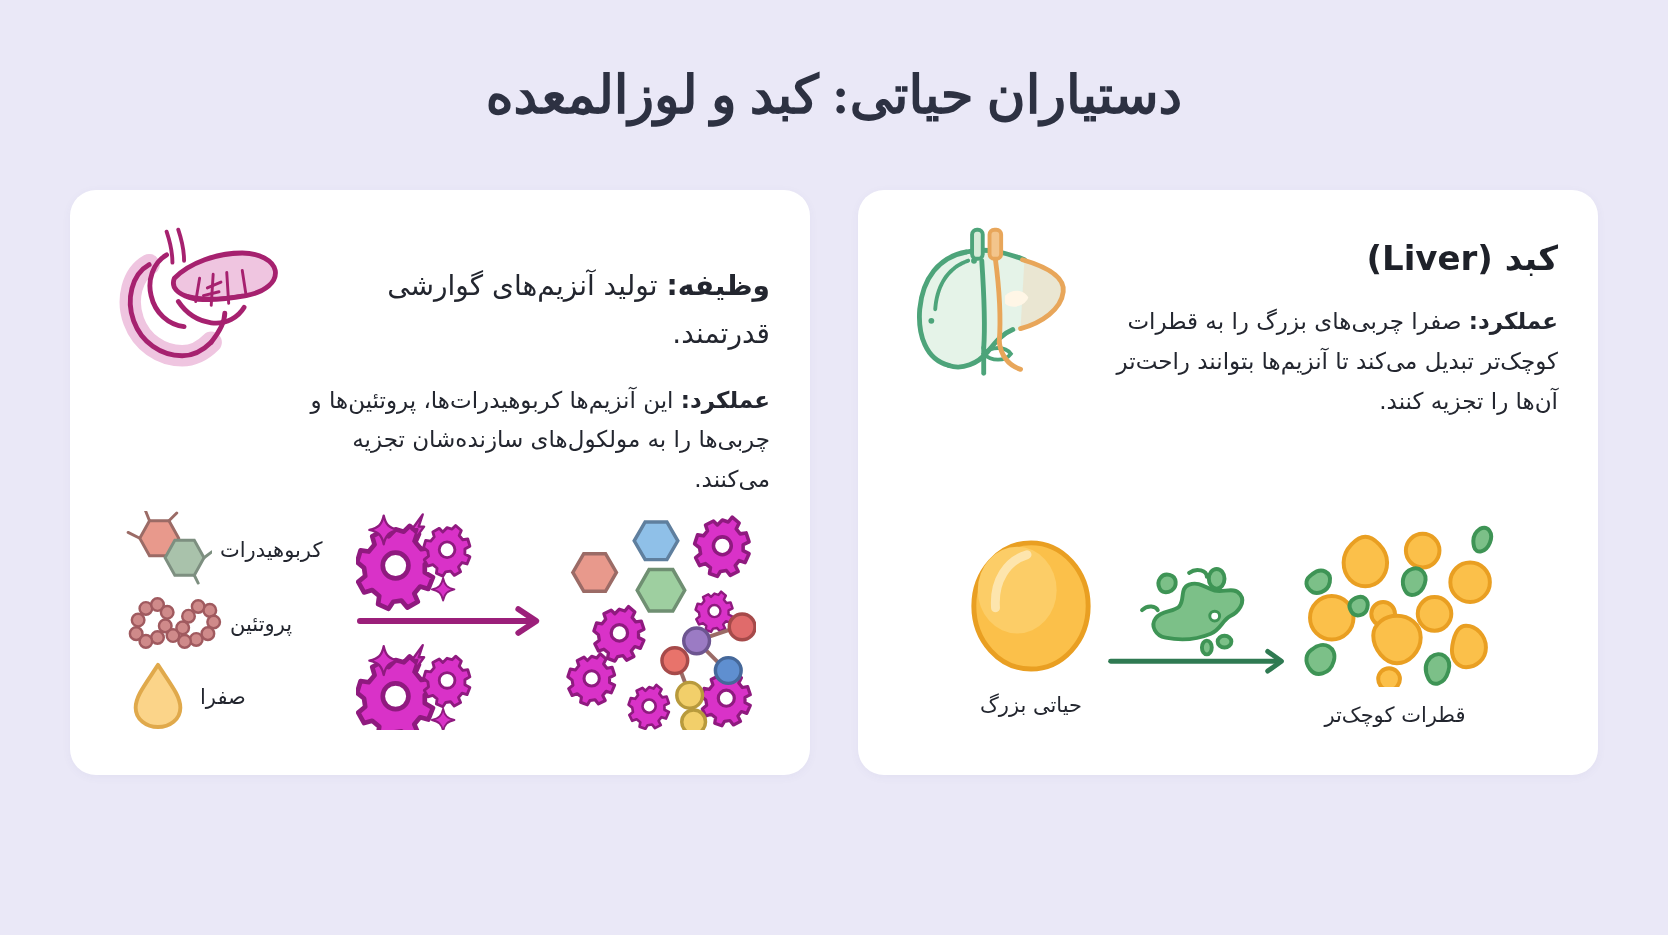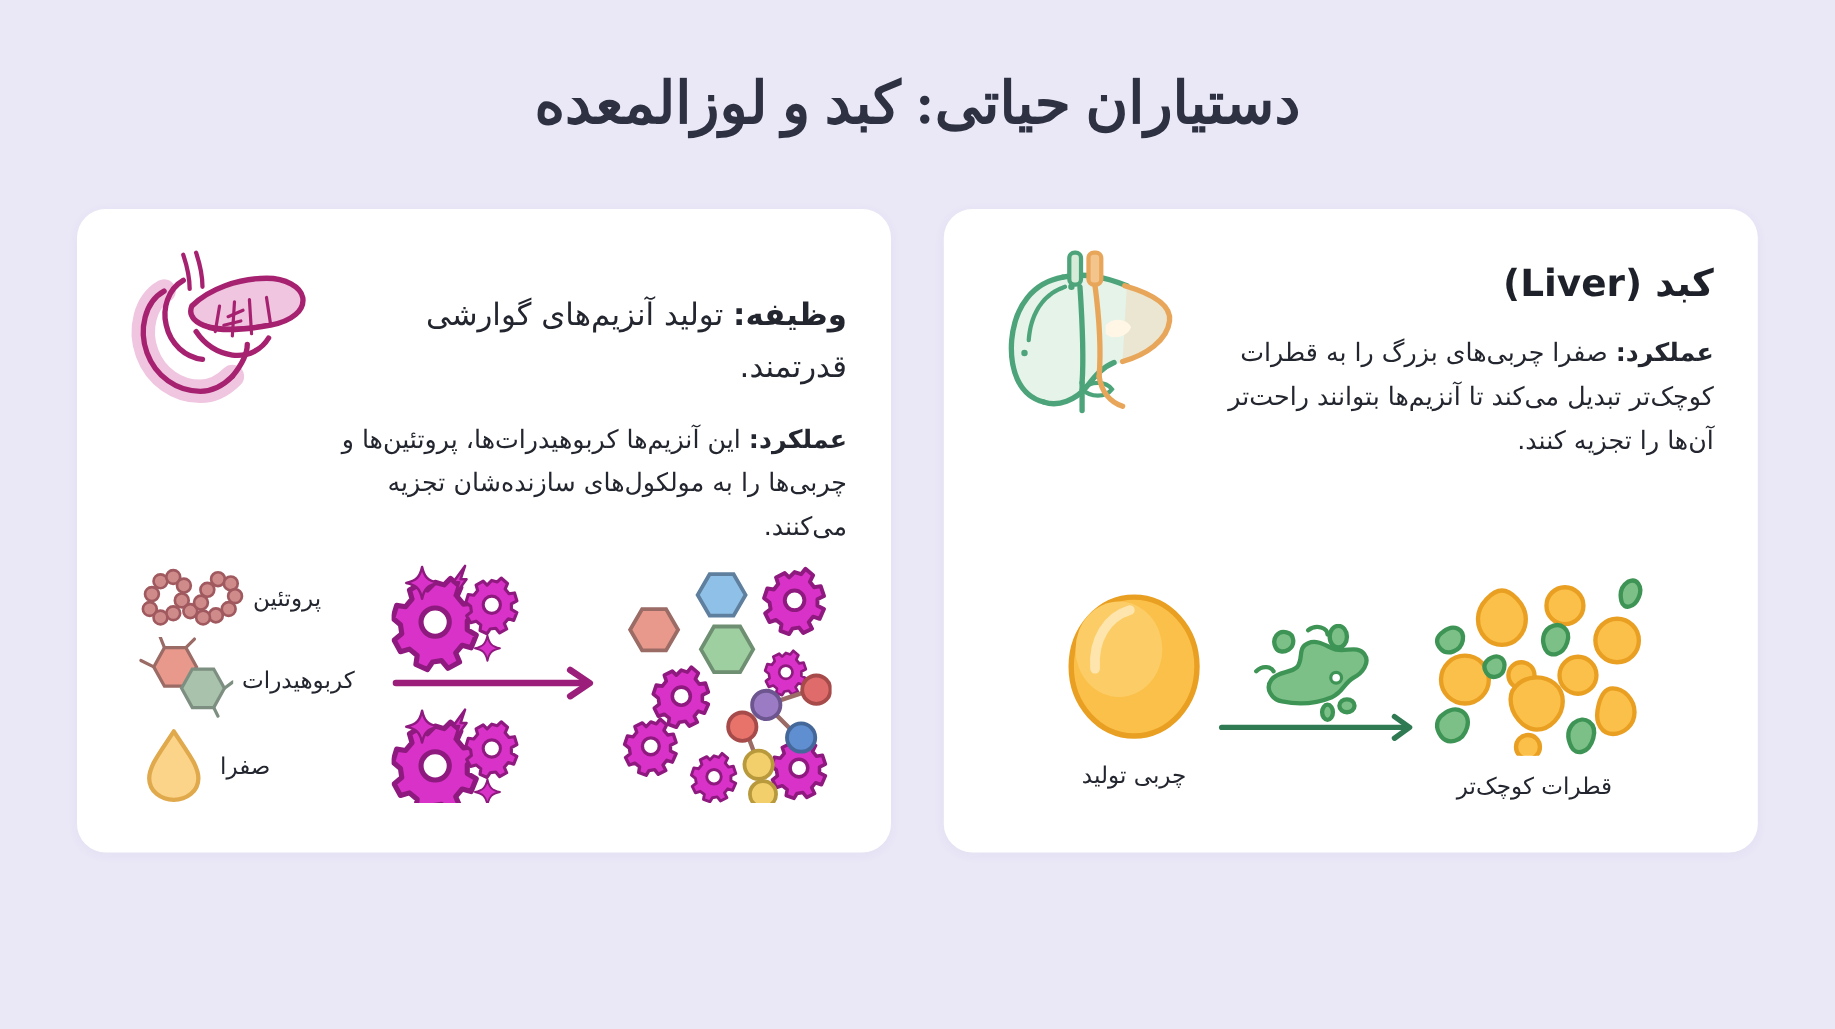--- a/index.html
+++ b/index.html
@@ -182,21 +182,21 @@
       <div class="diagram">
 
         <div class="diag-col">
           <span>
             <svg viewBox="0 0 140 150" width="138" height="148" aria-hidden="true">
               <ellipse cx="70" cy="78" rx="58" ry="64" fill="#fbc04a" stroke="#e99f22" stroke-width="5"></ellipse>
               <ellipse cx="56" cy="62" rx="40" ry="44" fill="#fccd67" stroke="none"></ellipse>
               <path d="M34 80 C32 52 46 32 66 26" fill="none" stroke="#fde5ad" stroke-width="9" stroke-linecap="round"></path>
             </svg>
           </span>
-          <div class="diag-caption">چربی تولید</div>
+          <div class="diag-caption">حیاتی بزرگ</div>
         </div>
 
         <div class="diag-col">
           <span>
             <svg viewBox="0 0 190 110" width="188" height="108" aria-hidden="true">
               <path d="M62 72 C52 70 46 60 52 52 C58 44 70 46 76 40 C82 32 76 22 86 18 C96 14 104 22 112 24 C122 26 132 20 138 28 C144 36 136 46 128 50 C120 54 118 64 108 68 C96 73 82 76 62 72 Z" fill="#7cc088" stroke="#3e9455" stroke-width="4" stroke-linejoin="round"></path>
               <path d="M56 22 C52 14 58 6 66 8 C74 10 74 20 68 24 C63 27 58 26 56 22 Z" fill="#7cc088" stroke="#3e9455" stroke-width="4"></path>
               <ellipse cx="114" cy="12" rx="8" ry="10" fill="#7cc088" stroke="#3e9455" stroke-width="4"></ellipse>
               <path d="M86 6 C94 0 104 4 104 10" fill="none" stroke="#3e9455" stroke-width="4" stroke-linecap="round"></path>
               <path d="M38 44 C44 38 52 40 54 44" fill="none" stroke="#3e9455" stroke-width="4" stroke-linecap="round"></path>
@@ -276,20 +276,39 @@
           <p class="body-extra">
             <span class="lead">عملکرد:</span><span> این آنزیم‌ها کربوهیدرات‌ها، پروتئین‌ها و چربی‌ها را به مولکول‌های سازنده‌شان تجزیه می‌کنند.</span>
           </p>
         </div>
       </div>
 
       <div class="diagram">
 
         <div class="diag-col">
           <div class="substrates">
+
+            <div class="sub-row">
+              <span class="sub-label">کربوهیدرات</span>
+              <span>
+                <svg viewBox="0 0 90 76" width="88" height="74" aria-hidden="true">
+                  <polygon points="26,10 46,10 56,28 46,46 26,46 16,28" fill="#e8998c" stroke="#9b6b66" stroke-width="3"></polygon>
+                  <polygon points="52,30 72,30 82,48 72,66 52,66 42,48" fill="#a9c2ab" stroke="#7d8f80" stroke-width="3"></polygon>
+                  <g stroke="#9b6b66" stroke-width="3" stroke-linecap="round">
+                    <line x1="16" y1="28" x2="4" y2="22"></line>
+                    <line x1="26" y1="10" x2="22" y2="0"></line>
+                    <line x1="46" y1="10" x2="54" y2="2"></line>
+                  </g>
+                  <g stroke="#7d8f80" stroke-width="3" stroke-linecap="round">
+                    <line x1="82" y1="48" x2="90" y2="42"></line>
+                    <line x1="72" y1="66" x2="76" y2="74"></line>
+                  </g>
+                </svg>
+              </span>
+            </div>
 
             <div class="sub-row">
               <span class="sub-label">پروتئین</span>
               <span>
                 <svg viewBox="0 0 100 64" width="98" height="62" aria-hidden="true">
                   <g fill="#cf8a8a" stroke="#a05a5f" stroke-width="2.5">
                     <circle cx="12" cy="44" r="6.5"></circle>
                       <circle cx="14" cy="30" r="6.5"></circle>
                     <circle cx="22" cy="18" r="6.5"></circle>
                       <circle cx="34" cy="14" r="6.5"></circle>
@@ -305,39 +324,20 @@
                       <circle cx="92" cy="32" r="6.5"></circle>
                     <circle cx="86" cy="44" r="6.5"></circle>
                       <circle cx="74" cy="50" r="6.5"></circle>
                     <circle cx="62" cy="52" r="6.5"></circle>
                   </g>
                 </svg>
               </span>
             </div>
 
             <div class="sub-row">
-              <span class="sub-label">کربوهیدرات</span>
-              <span>
-                <svg viewBox="0 0 90 76" width="88" height="74" aria-hidden="true">
-                  <polygon points="26,10 46,10 56,28 46,46 26,46 16,28" fill="#e8998c" stroke="#9b6b66" stroke-width="3"></polygon>
-                  <polygon points="52,30 72,30 82,48 72,66 52,66 42,48" fill="#a9c2ab" stroke="#7d8f80" stroke-width="3"></polygon>
-                  <g stroke="#9b6b66" stroke-width="3" stroke-linecap="round">
-                    <line x1="16" y1="28" x2="4" y2="22"></line>
-                    <line x1="26" y1="10" x2="22" y2="0"></line>
-                    <line x1="46" y1="10" x2="54" y2="2"></line>
-                  </g>
-                  <g stroke="#7d8f80" stroke-width="3" stroke-linecap="round">
-                    <line x1="82" y1="48" x2="90" y2="42"></line>
-                    <line x1="72" y1="66" x2="76" y2="74"></line>
-                  </g>
-                </svg>
-              </span>
-            </div>
-
-            <div class="sub-row">
               <span class="sub-label">صفرا</span>
               <span>
                 <svg viewBox="0 0 70 74" width="68" height="72" aria-hidden="true">
                   <path d="M35 6 C48 26 58 38 58 50 C58 62 47 70 35 70 C23 70 12 62 12 50 C12 38 22 26 35 6 Z" fill="#fbd489" stroke="#e0a94b" stroke-width="4" stroke-linejoin="round"></path>
                 </svg>
               </span>
             </div>
 
           </div>
         </div>

